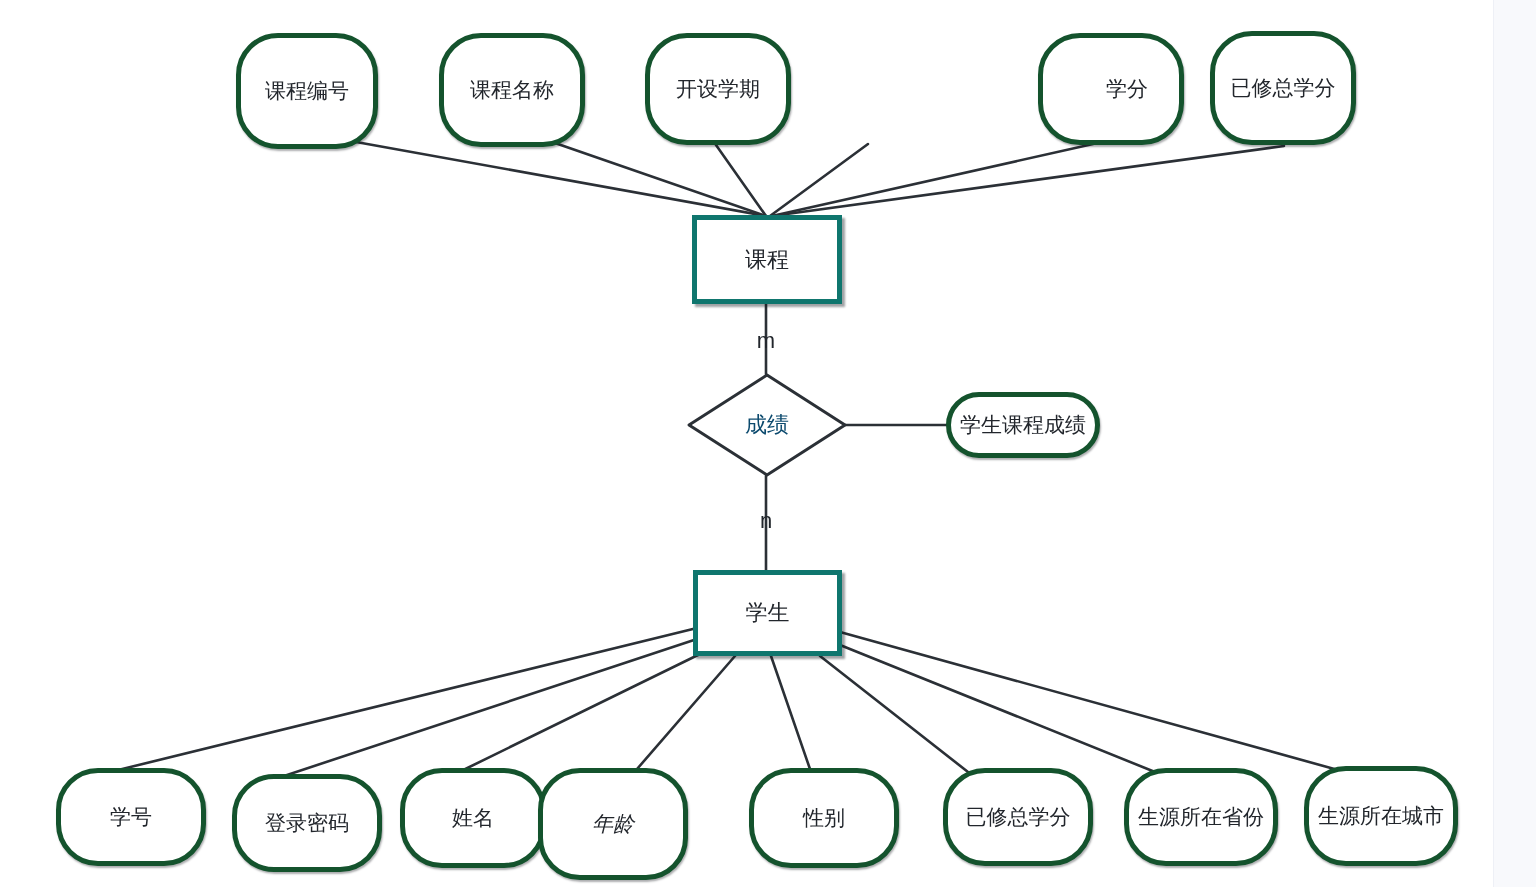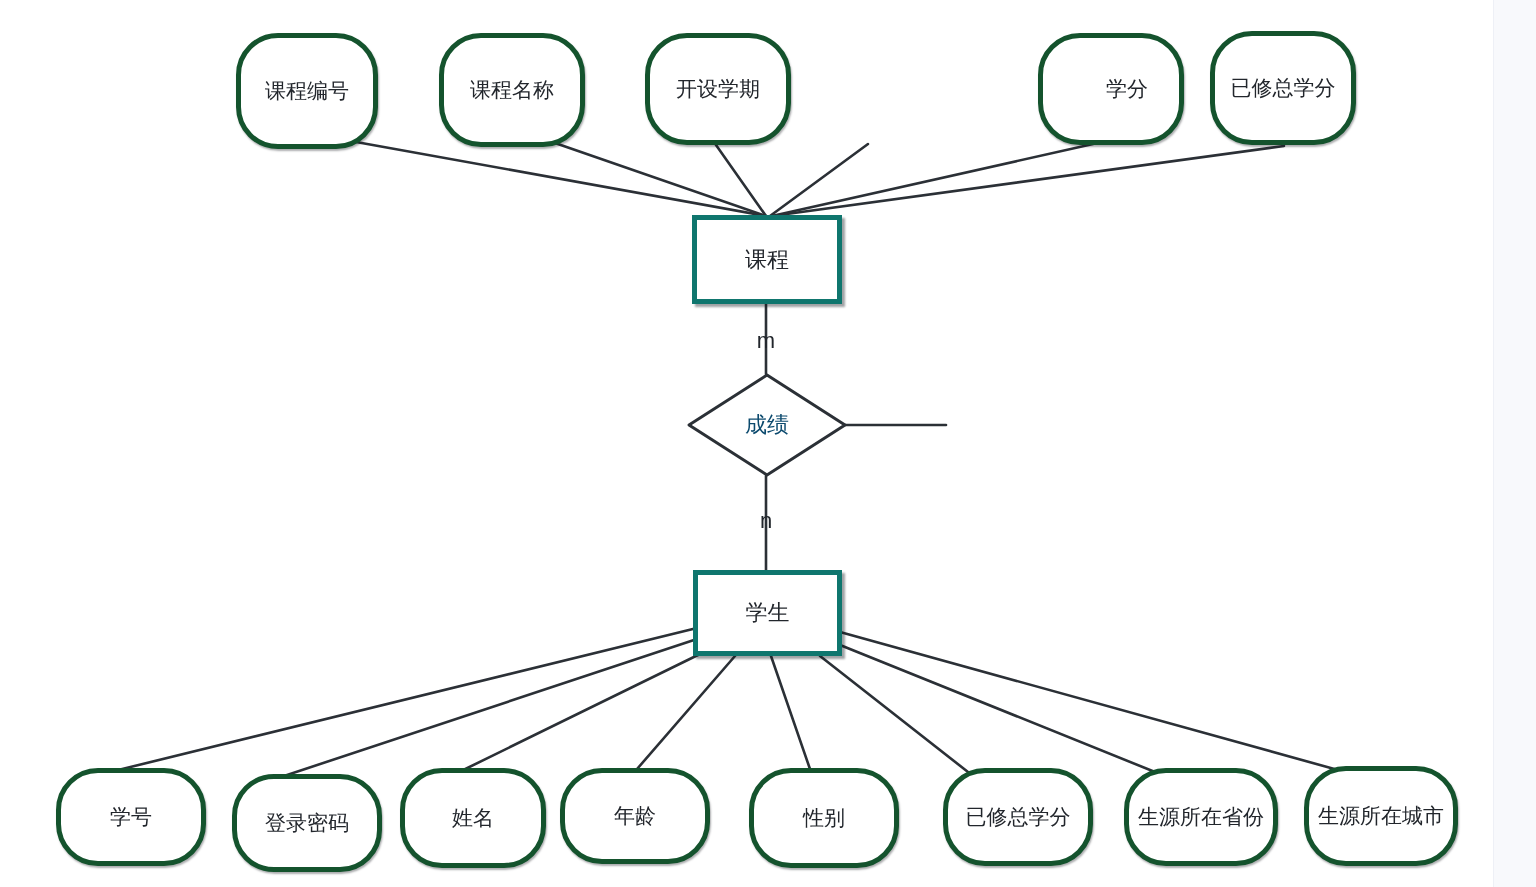--- a/index.html
+++ b/index.html
@@ -122,20 +122,23 @@
   <div class="diamond-wrap" style="left: 687px; top: 373px; width: 160px; height: 104px;">
     <svg xmlns="http://www.w3.org/2000/svg" width="160" height="104" viewBox="0 0 160 104" style="position: absolute; left: 0px; top: 0px;">
         <polygon points="80,2 158,52 80,102 2,52" fill="#ffffff" stroke="#2b3036" stroke-width="3" stroke-linejoin="round"></polygon>
       </svg>
     <div class="diamond-text">成绩</div>
   </div>
 
   <div class="rel-label" style="left:744px; top:328px; width:44px;">m</div>
   <div class="rel-label" style="left:744px; top:508px; width:44px;">n</div>
 
+  <div class="node attr" style="left: 946px; top: 392px; width: 154px; height: 66px;">
+    <span>学生课程成绩</span>
+  </div>
 
   <div class="node attr" style="left: 236px; top: 33px; width: 142px; height: 116px;">
     <span>课程编号</span>
   </div>
   <div class="node attr" style="left: 439px; top: 33px; width: 146px; height: 114px;">
     <span>课程名称</span>
   </div>
   <div class="node attr" style="left: 645px; top: 33px; width: 146px; height: 112px;">
     <span>开设学期</span>
   </div>
@@ -148,21 +151,21 @@
 
   <div class="node attr" style="left: 56px; top: 768px; width: 150px; height: 98px;">
     <span>学号</span>
   </div>
   <div class="node attr" style="left: 232px; top: 774px; width: 150px; height: 98px;">
     <span>登录密码</span>
   </div>
   <div class="node attr" style="left: 400px; top: 768px; width: 146px; height: 100px;">
     <span>姓名</span>
   </div>
-  <div class="node attr" style="left: 560px; top: 768px; width: 150px; height: 96px;">
+  <div class="node attr" style="left: 538px; top: 768px; width: 150px; height: 112px; font-style: italic;">
     <span>年龄</span>
   </div>
   <div class="node attr" style="left: 749px; top: 768px; width: 150px; height: 100px;">
     <span>性别</span>
   </div>
   <div class="node attr" style="left: 943px; top: 768px; width: 150px; height: 98px;">
     <span>已修总学分</span>
   </div>
   <div class="node attr" style="left: 1124px; top: 768px; width: 154px; height: 98px;">
     <span>生源所在省份</span>

